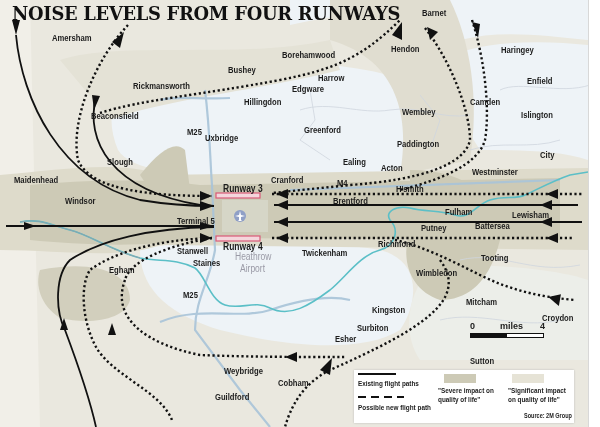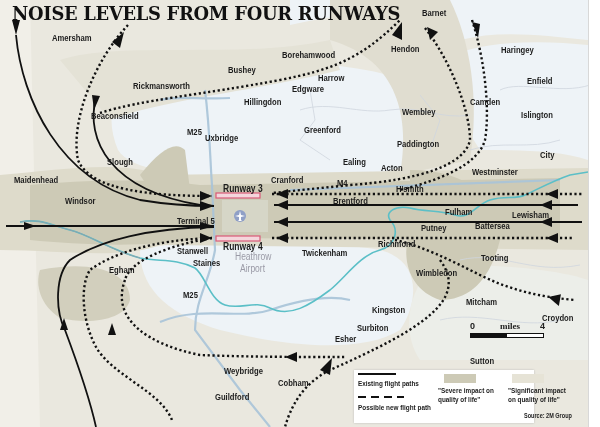--- a/index.html
+++ b/index.html
@@ -3,21 +3,21 @@
 <meta charset="utf-8">
 <style>
   html, body { margin:0; padding:0; }
   body { width:600px; height:427px; overflow:hidden; background:#ffffff; font-family:"Liberation Sans", sans-serif; }
   #map { position:relative; width:600px; height:427px; overflow:hidden; background:#eae8df; }
   #map svg.base { position:absolute; left:0; top:0; }
   .title { position:absolute; left:12px; top:2px; font-family:"DejaVu Serif", serif; font-weight:bold; font-size:19px; letter-spacing:-0.3px; color:#111; white-space:nowrap; transform:scaleX(0.94); transform-origin:left top; }
   .place { position:absolute; font-family:"Liberation Sans", sans-serif; font-weight:bold; font-size:9px; color:#1c1c1c; white-space:nowrap; transform:scaleX(0.85); transform-origin:left top; }
   .place.airport { color:#9a9aa6; font-weight:normal; font-size:10px; }
   .place.rw { font-size:10px; }
-  .legend { position:absolute; left:354px; top:370px; width:180px; height:53px; background:#ffffff; box-shadow:0 0 2px #bbb; }
+  .legend { position:absolute; left:354px; top:370px; width:220px; height:53px; background:#ffffff; box-shadow:0 0 2px #bbb; }
   .legend .item { position:absolute; font-size:7.5px; font-weight:bold; color:#222; white-space:nowrap; transform:scaleX(0.85); transform-origin:left top; line-height:9px; }
   .legend .swatch { position:absolute; width:32px; height:9px; }
   .legend .solid { position:absolute; left:4px; top:3px; width:38px; height:2px; background:#111; }
   .legend .dash { position:absolute; left:4px; top:26px; width:46px; height:2px; background:repeating-linear-gradient(90deg,#111 0 8px, transparent 8px 13px); }
   .scale { position:absolute; left:470px; top:321px; width:74px; }
   .scale .bar { position:absolute; left:0; top:12px; width:72px; height:3px; border:1px solid #111; background:linear-gradient(90deg,#111 0 50%, #fff 50% 100%); }
   .scale span { position:absolute; font-size:9px; font-weight:bold; color:#222; }
   .rightedge { position:absolute; left:588px; top:0; width:12px; height:427px; background:#ffffff; border-left:1px solid #d8d8d8; }
 </style>
 </head>
@@ -193,21 +193,21 @@
       <div class="place" style="left: 215px; top: 392px;">Guildford</div>
     </div>
 
   <div class="place rw" style="left:223px;top:183px;">Runway 3</div>
   <div class="place rw" style="left:223px;top:241px;">Runway 4</div>
   <div class="place airport" style="left:235px;top:251px;">Heathrow</div>
   <div class="place airport" style="left:240px;top:263px;">Airport</div>
 
   <div class="scale">
     <span style="left:0;top:0;">0</span>
-    <span style="left:30px;top:0;font-family:Liberation Serif, serif;">miles</span>
+    <span style="left:30px;top:0;">miles</span>
     <span style="left:70px;top:0;">4</span>
     <div class="bar"></div>
   </div>
 
   <div class="legend">
     <div class="solid"></div>
     <div class="item" style="left:4px;top:9px;">Existing flight paths</div>
     <div class="dash"></div>
     <div class="item" style="left:4px;top:33px;">Possible new flight path</div>
     <div class="swatch" style="left:90px;top:4px;background:#cdcab6;"></div>

